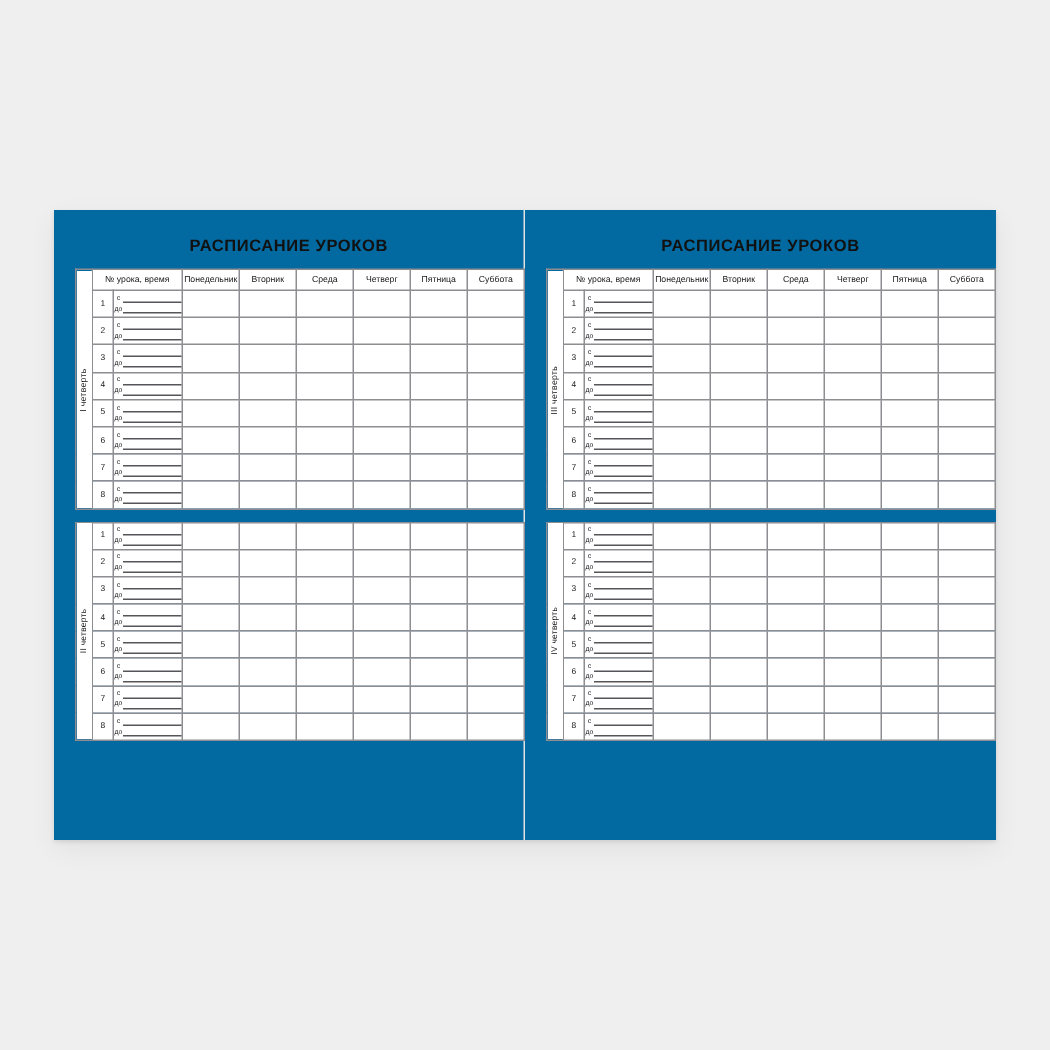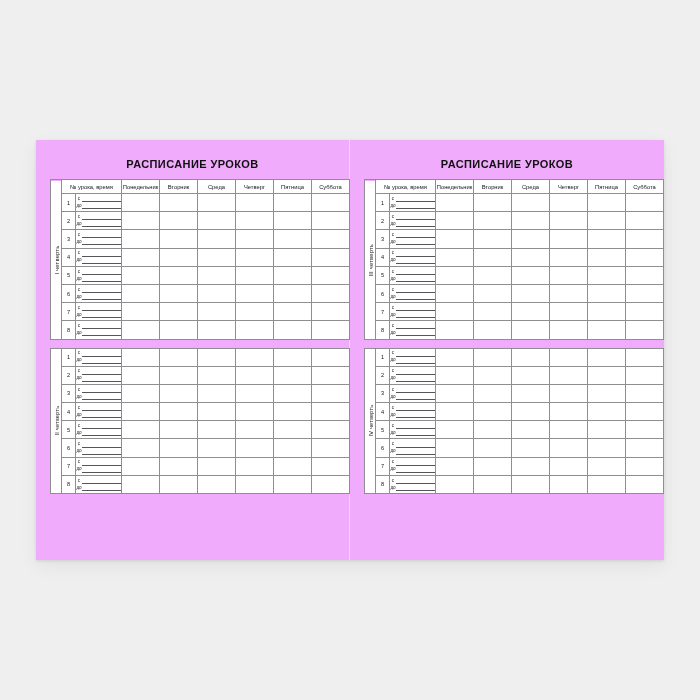--- a/index.html
+++ b/index.html
@@ -18,21 +18,21 @@
     width: 700px;
     height: 700px;
   }
   
   .spread {
     position: absolute;
     left: 36px;
     top: 140px;
     width: 628px;
     height: 420px;
-    background: #f0abfc;
+    background: #0369a1;
     box-shadow: 0 1px 3px rgba(0,0,0,0.10), 0 6px 18px rgba(0,0,0,0.06);
     display: flex;
   }
   .page {
     position: relative;
     width: 50%;
     height: 100%;
     box-sizing: border-box;
     padding: 18px 14px 10px 14px;
   }

